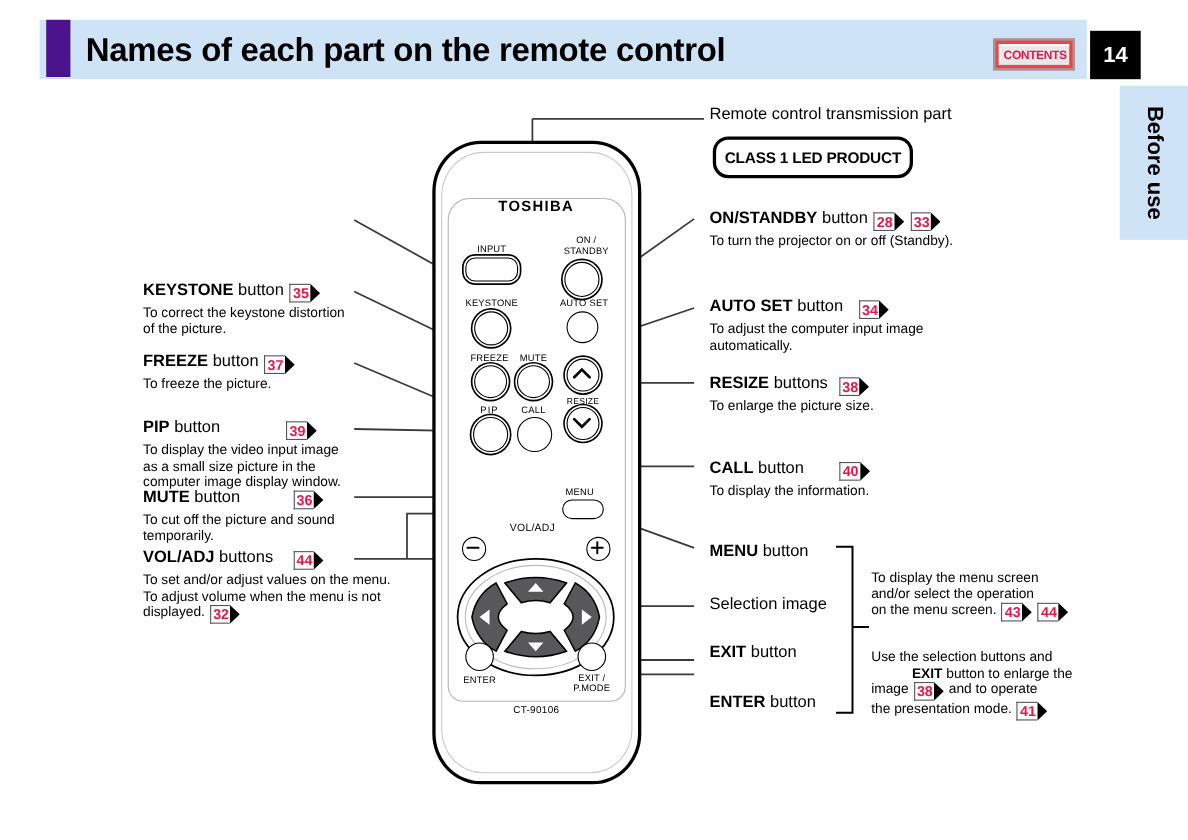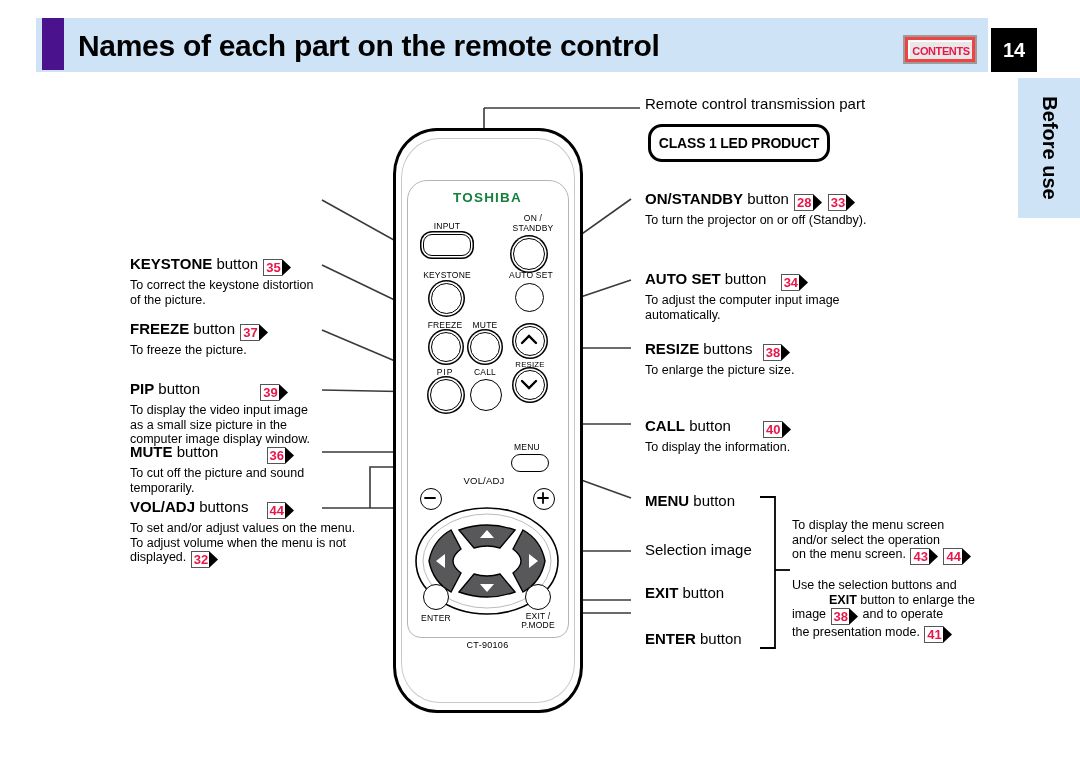--- a/index.html
+++ b/index.html
@@ -86,22 +86,22 @@
     position:absolute;left:16px;top:10px;width:174px;height:565px;
     border:1px solid #c9c9c9;border-radius:38px/40px;
     box-sizing:border-box;
   }
   .rface{
     position:absolute;left:22px;top:52px;width:162px;height:458px;
     border:1px solid #b5b5b5;border-radius:20px 20px 14px 14px;
     box-sizing:border-box;
   }
   .brand{
-    position:absolute;left:0;top:62px;width:205px;text-align:center;
-    font-size:13.5px;font-weight:bold;letter-spacing:1.2px;color:#15803d;
+    position:absolute;left:0;top:52px;width:205px;text-align:center;
+    font-size:13.5px;font-weight:bold;letter-spacing:1.2px;color:#000000;
   }
 
   
   .blab{
     position:absolute;font-size:8.5px;color:#000;white-space:nowrap;
     text-align:center;line-height:9.5px;letter-spacing:.2px;
   }
   .blab.sm{font-size:7.8px;}
 
   
@@ -476,21 +476,21 @@
           <span class="ar">
             <svg width="9" height="17" viewBox="0 0 9 17">
               <path d="M0 0 L9 8.5 L0 17 Z" fill="#000"></path>
             </svg>
           </span>
         </span>
     </div>
   </div>
 
   <div class="cal" style="left:792px;top:578px;width:210px;">
-    <div class="dsc" style="margin-top:0;">Use the selection buttons and</div>
+    <div class="dsc" style="margin-top:12px;">Use the selection buttons and</div>
     <div class="dsc" style="margin-top:0;padding-left:37px;">
       <b>EXIT</b><span> button to enlarge the</span>
     </div>
     <div class="dsc" style="margin-top:0;">
       <span>image</span>
       <span class="ref">
           <span class="n">38</span>
           <span class="ar">
             <svg width="9" height="17" viewBox="0 0 9 17">
               <path d="M0 0 L9 8.5 L0 17 Z" fill="#000"></path>

